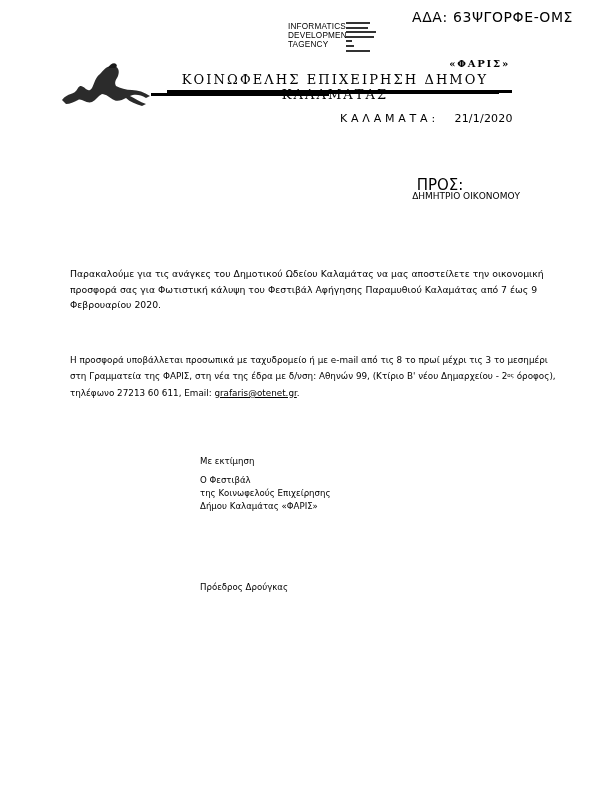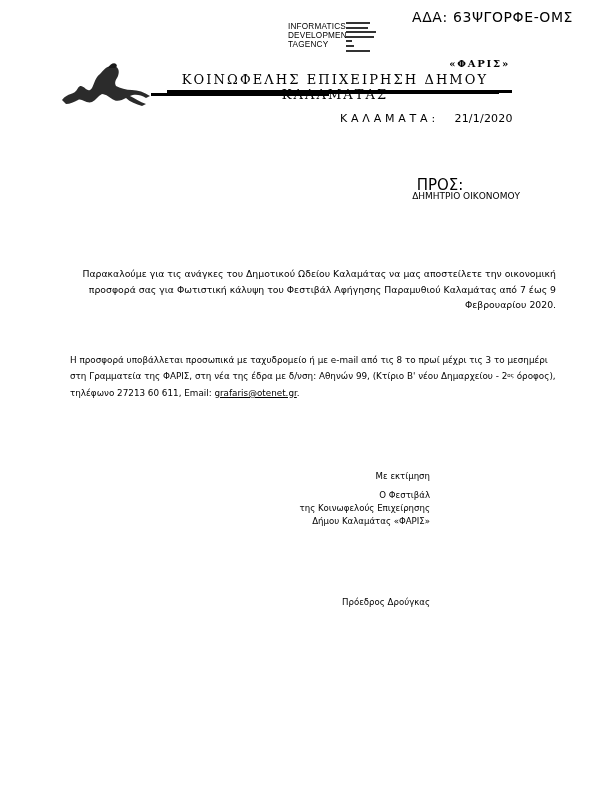--- a/index.html
+++ b/index.html
@@ -90,39 +90,37 @@
 
     .para {
       font-family: "DejaVu Sans", sans-serif;
       font-size: 9px;
       line-height: 15.5px;
     }
     .para1 {
       left: 70px; top: 266px;
       width: 486px;
       font-size: 9.3px;
-      text-align: right;
     }
     .para2 {
       left: 70px; top: 352px;
       width: 486px;
       font-size: 8.8px;
       line-height: 16.3px;
     }
     .para2 a {
       color: #000;
       text-decoration: underline;
     }
     sup { font-size: 5.5px; vertical-align: top; position: relative; top: -1px; }
 
     .closing {
       left: 200px; width: 230px;
-      text-align: right;
+      text-align: left;
       font-size: 8.6px;
-      margin-top: 15px;
     }
     .c1 { top: 456px; }
     .c2 { top: 475px; }
     .c3 { top: 488px; }
     .c4 { top: 501px; }
     .signer { top: 582px; }
   </style>
 </head>
 <body>
 

